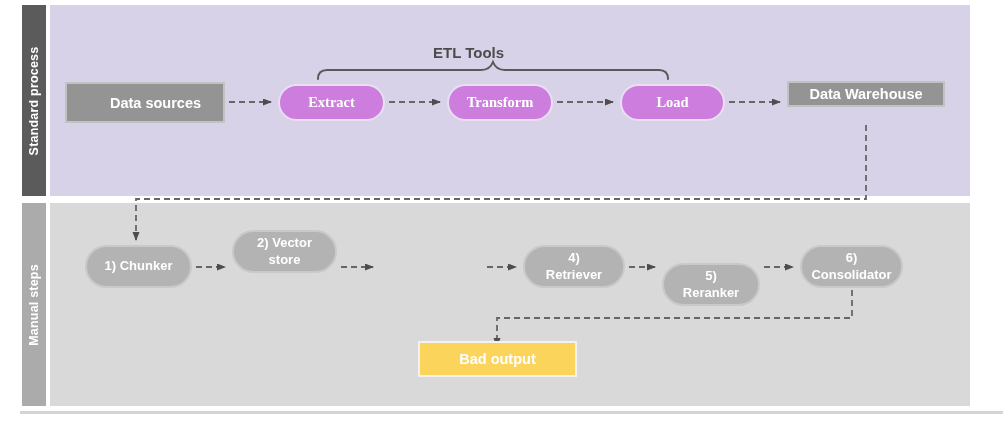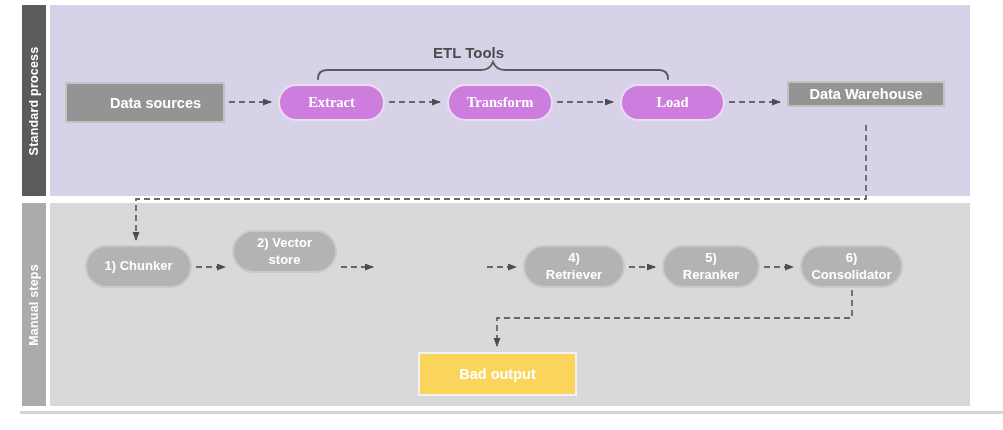--- a/index.html
+++ b/index.html
@@ -57,23 +57,23 @@
   
   .n-data-sources{left:65px;top:82px;width:160px;height:41px;padding-left:21px;}
   .n-extract{left:278px;top:84px;width:107px;height:37px;}
   .n-transform{left:447px;top:84px;width:106px;height:37px;}
   .n-load{left:620px;top:84px;width:105px;height:37px;}
   .n-warehouse{left:787px;top:81px;width:158px;height:26px;}
   .n-chunker{left:85px;top:245px;width:107px;height:43px;}
   .n-vector{left:232px;top:230px;width:105px;height:43px;}
   .n-rewriter{left:380px;top:245px;width:103px;height:43px;}
   .n-retriever{left:523px;top:245px;width:102px;height:43px;}
-  .n-reranker{left:662px;top:245px;width:98px;height:43px;}
+  .n-reranker{left:662px;top:263px;width:98px;height:43px;}
   .n-consolidator{left:800px;top:245px;width:103px;height:43px;}
-  .n-badoutput{left:418px;top:352px;width:159px;height:44px;}
+  .n-badoutput{left:418px;top:341px;width:159px;height:36px;}
 </style>
 </head>
 <body>
 
 <div class="canvas">
 
   <div class="lane-bg-standard"></div>
   <div class="lane-bg-manual"></div>
 
   <div class="lane-band band-standard">

